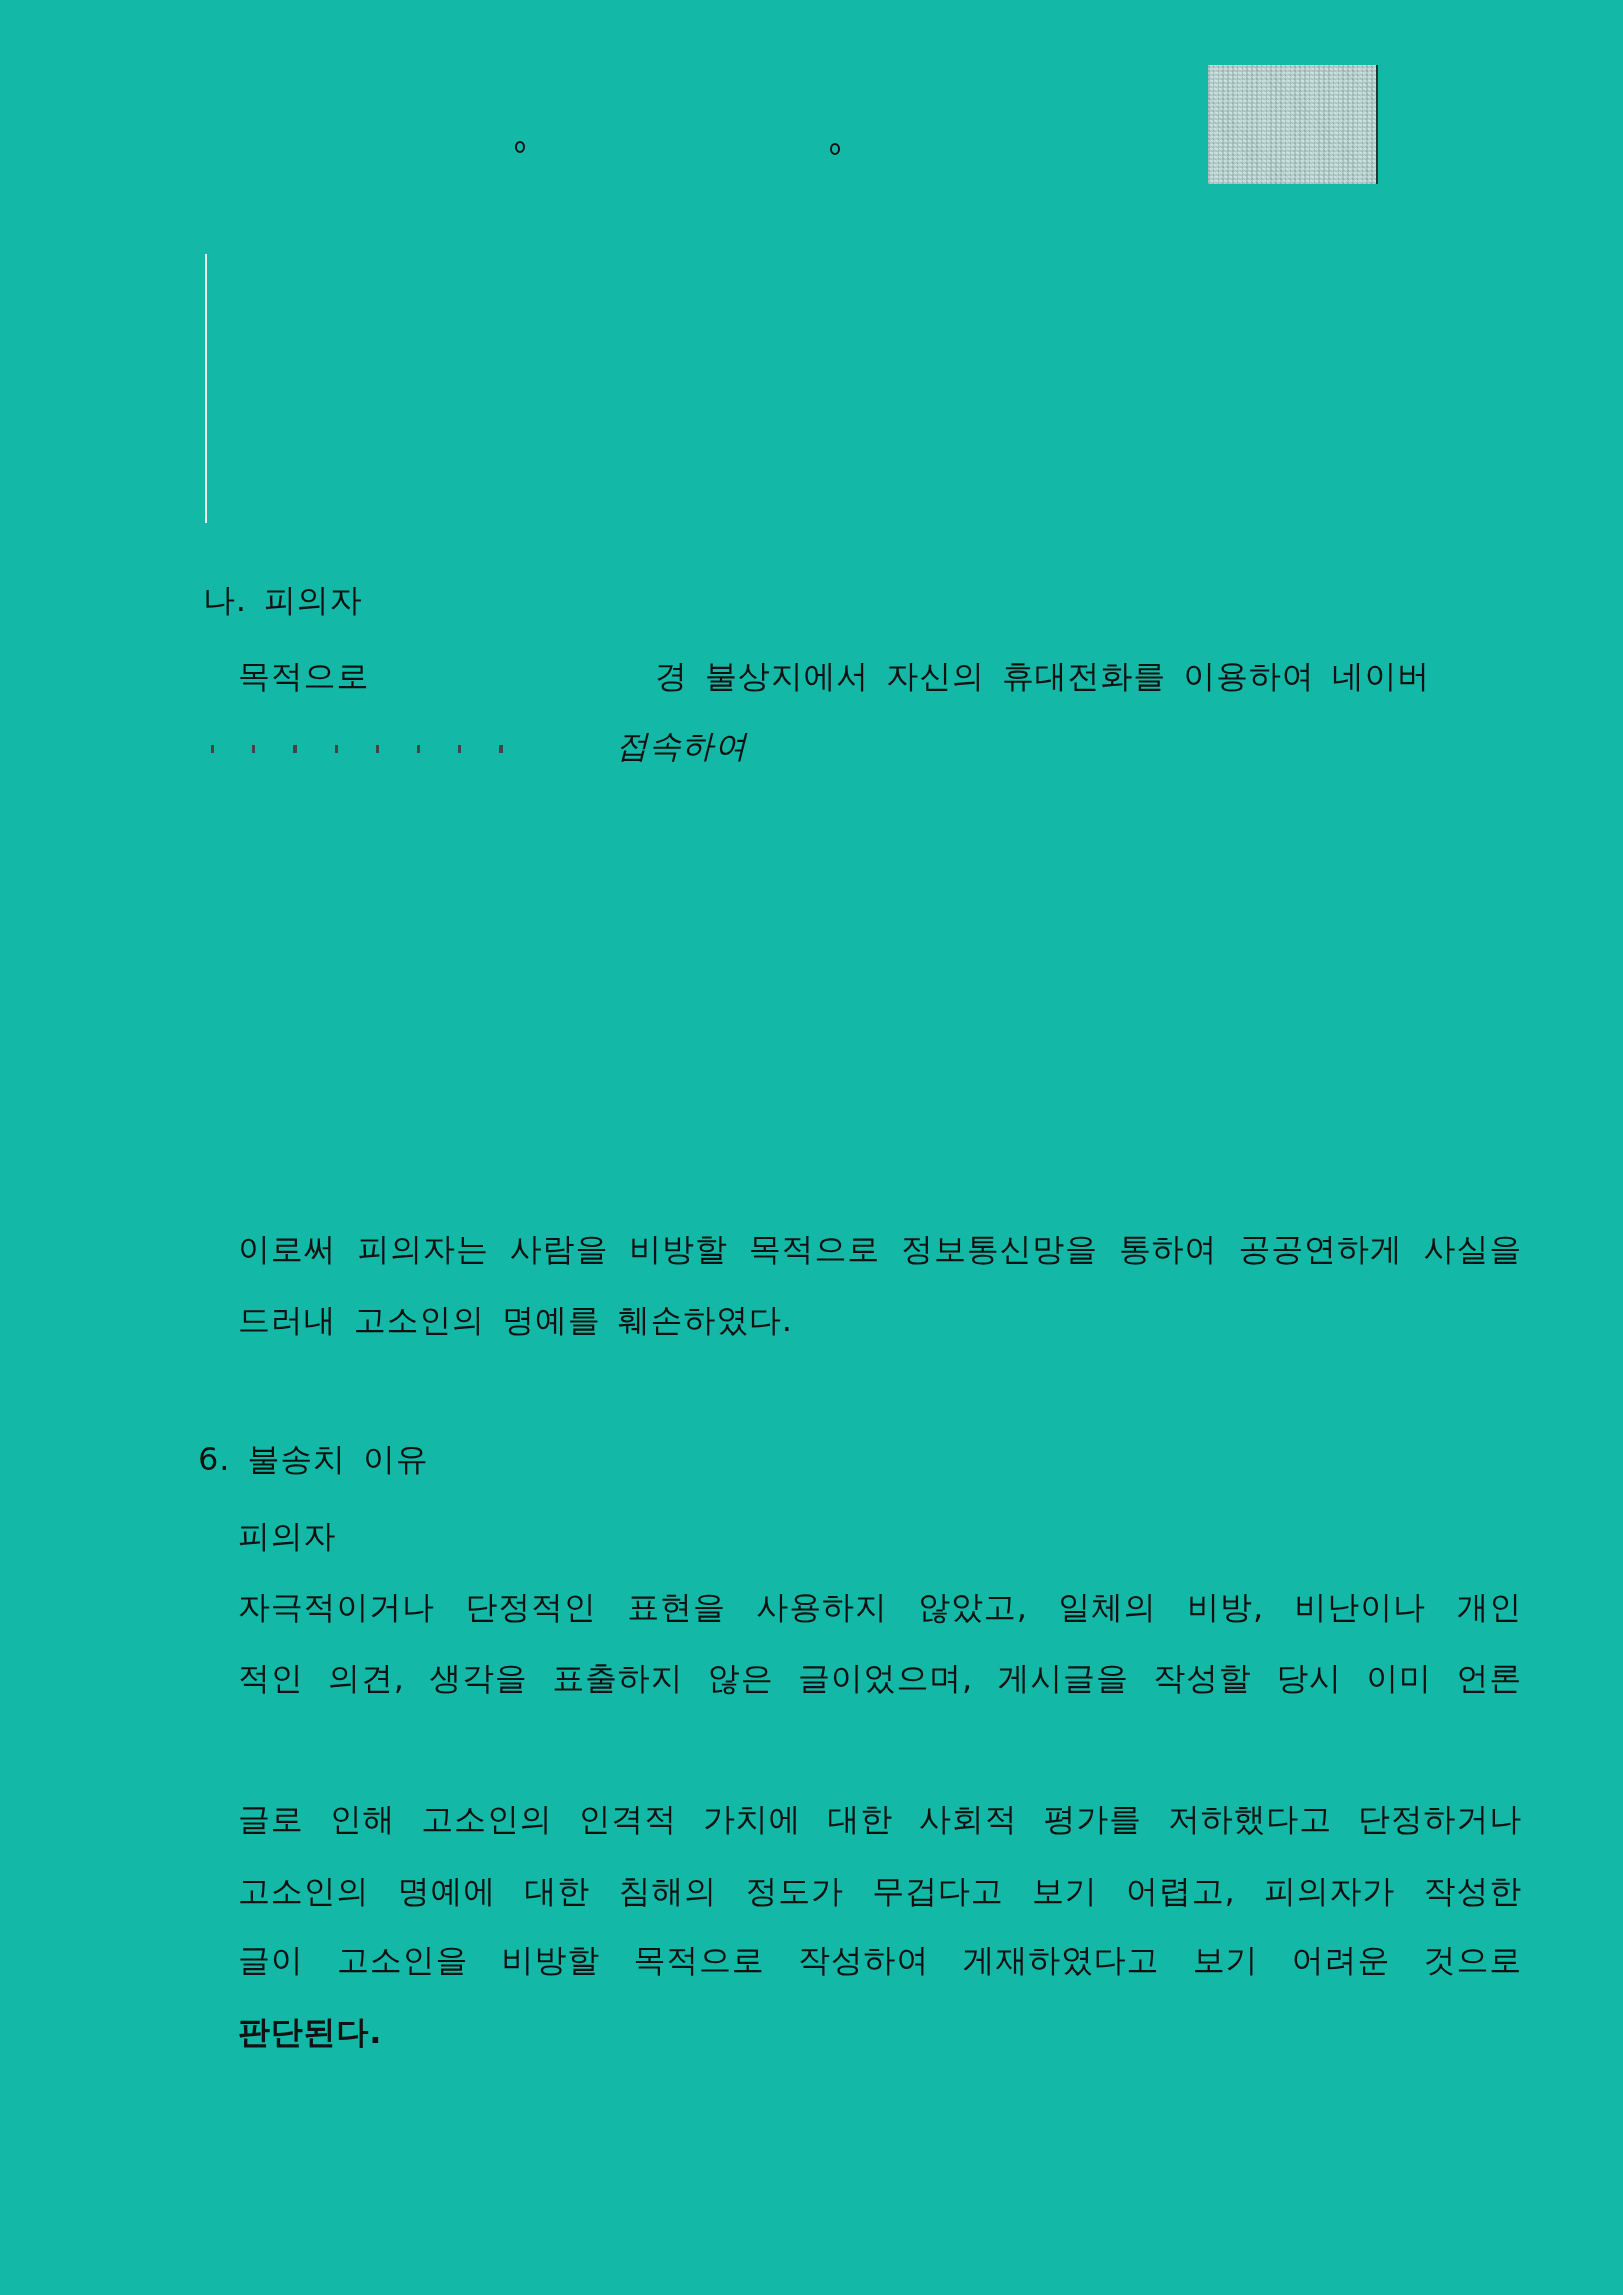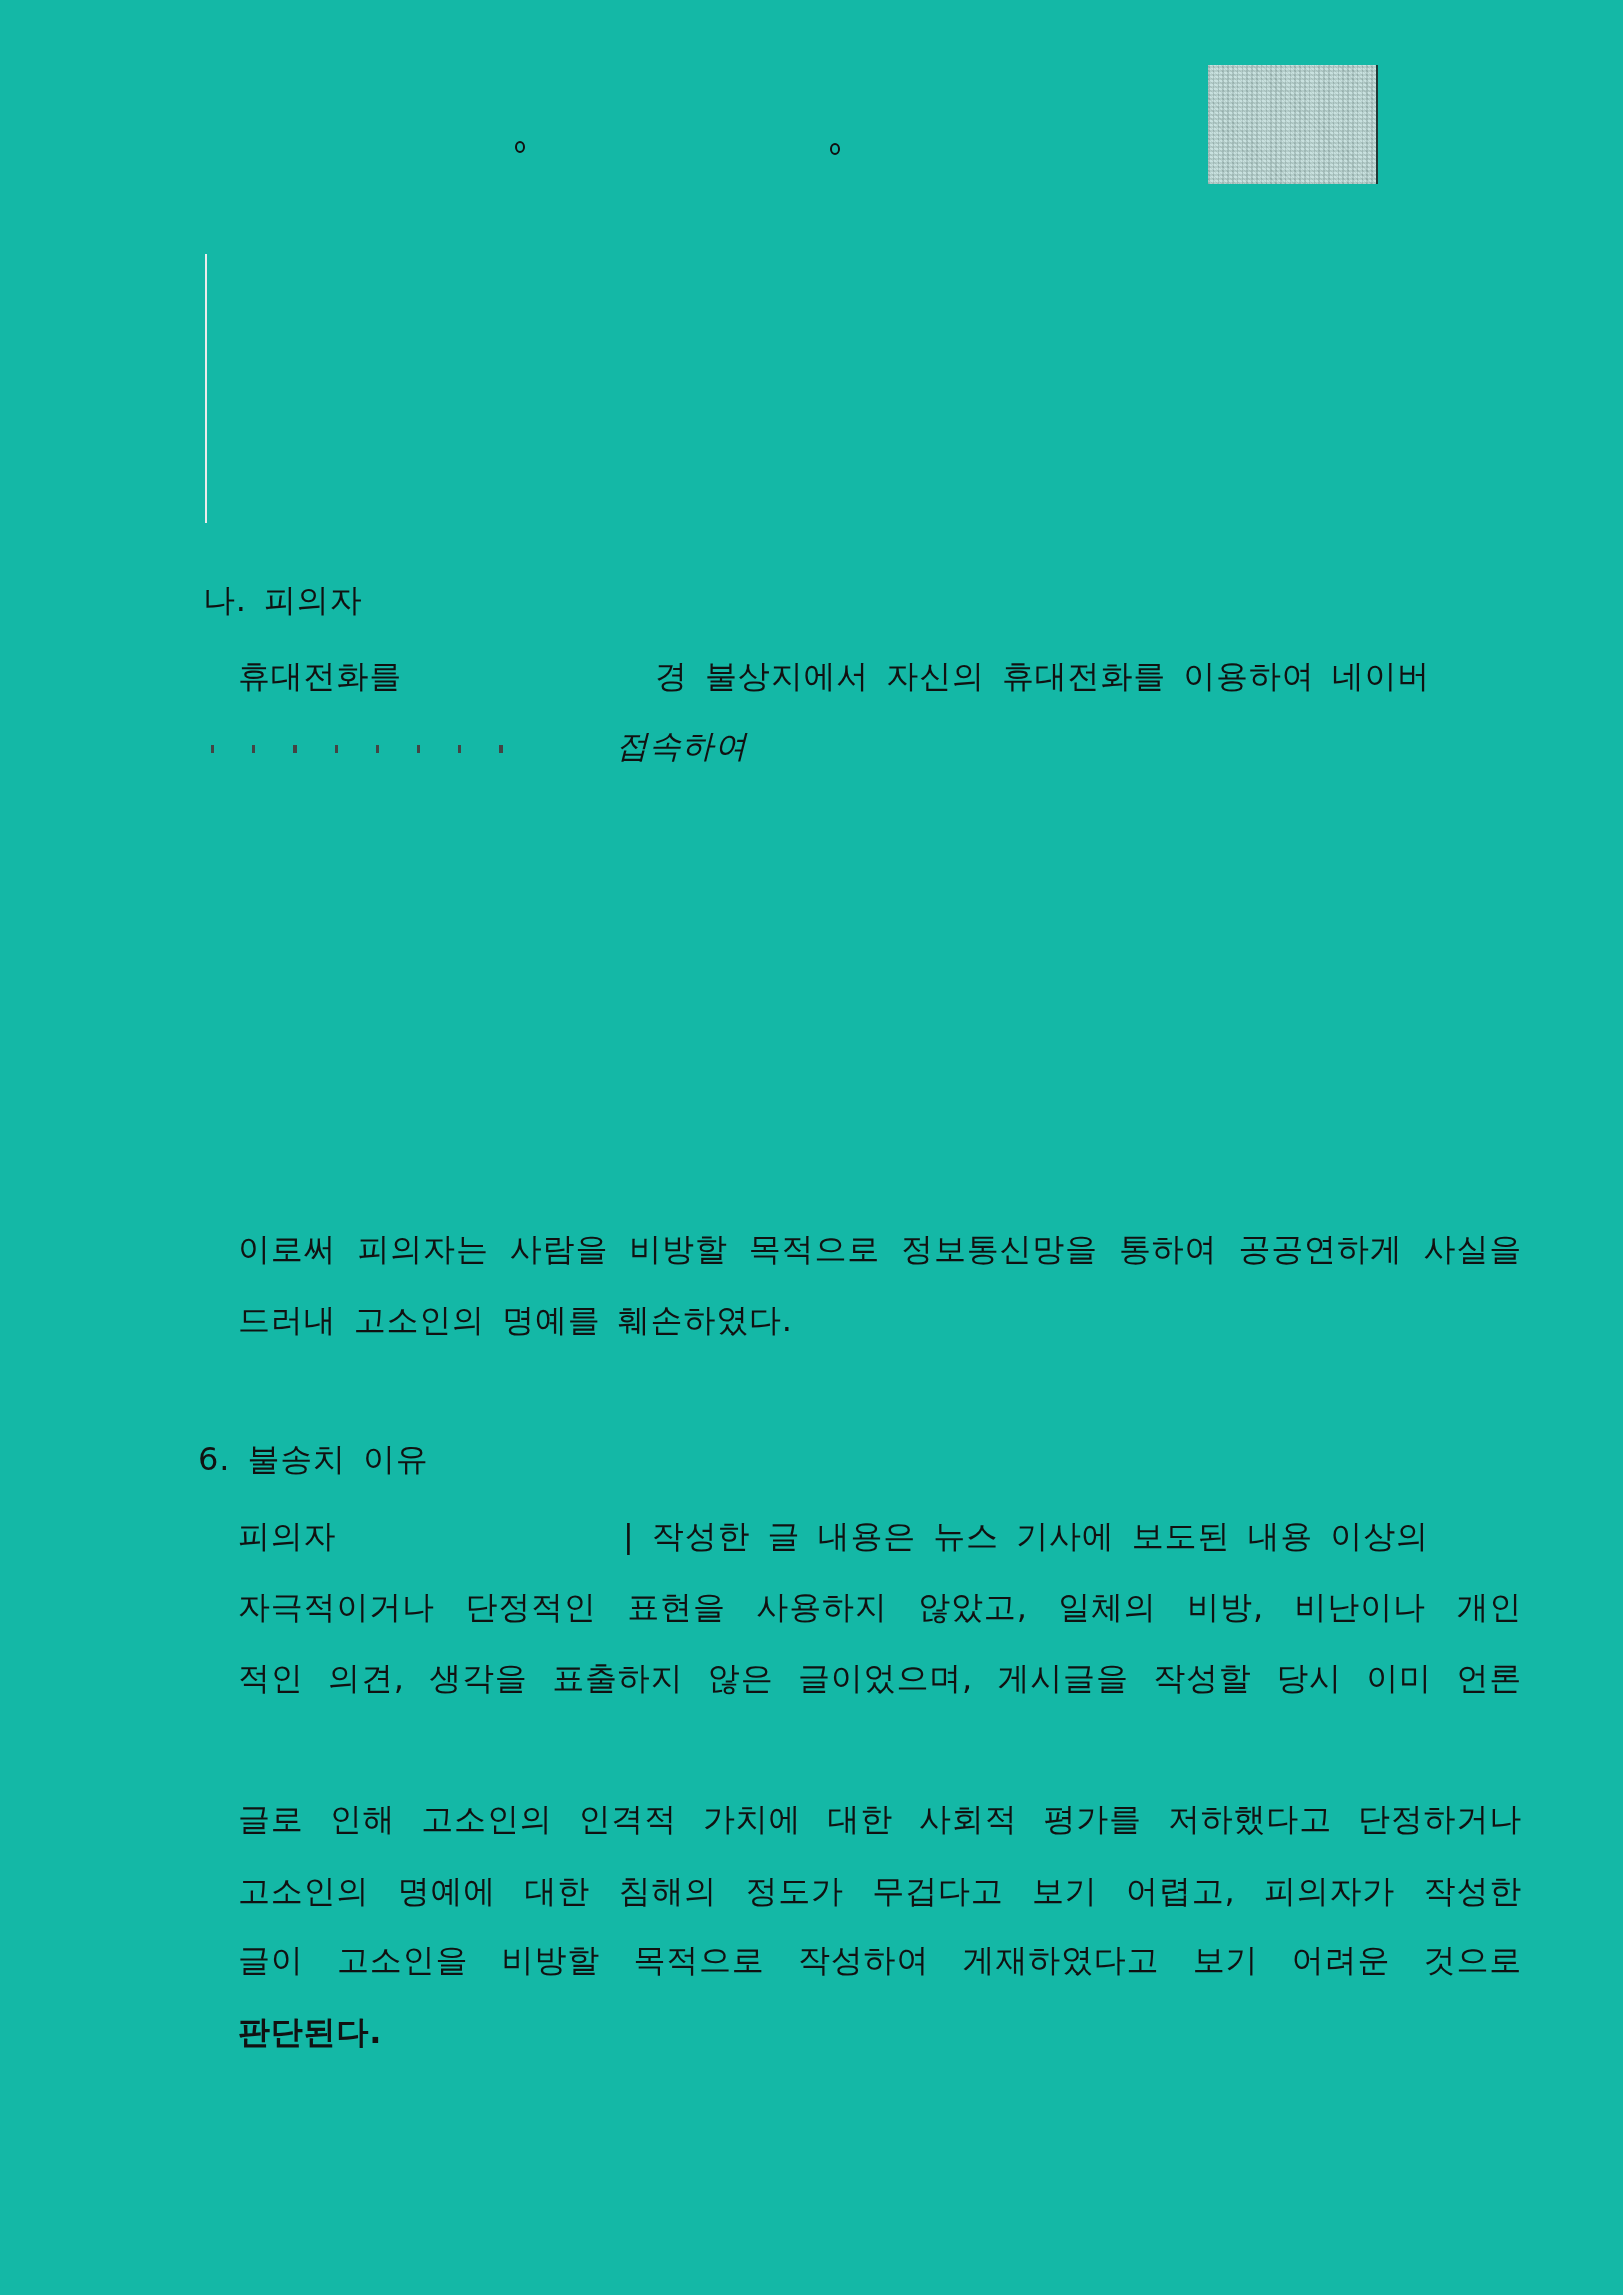--- a/index.html
+++ b/index.html
@@ -84,35 +84,34 @@
 <div class="page">
 
   <div class="circle-mark" style="left:515px; top:141px;"></div>
   <div class="circle-mark" style="left:830px; top:143px;"></div>
   <div class="stamp"></div>
 
   <div class="scan-line" style="left:205px; top:254px; height:269px;"></div>
 
   <div class="text-line heading" style="left:203px; top:580px;">나. 피의자</div>
 
-  <div class="text-line" style="left:238px; top:656px;">휴대전화를</div>
+  <div class="text-line" style="left:238px; top:656px;">목적으로</div>
   <div class="text-line" style="left:655px; top:656px;">경 불상지에서 자신의 휴대전화를 이용하여 네이버</div>
 
   <div class="redacted-fragment" style="left:211px;">
     <span></span><span></span><span></span><span></span><span></span><span></span><span></span><span></span>
   </div>
   <div class="text-line" style="left:616px; top:726px;font-style:italic;">접속하여</div>
 
   <div class="text-line" style="left:238px; top:1300px;">드러내 고소인의 명예를 훼손하였다.</div>
   <div class="text-line justify" style="left:238px; top:1229px;">이로써 피의자는 사람을 비방할 목적으로 정보통신망을 통하여 공공연하게 사실을</div>
 
   <div class="text-line heading" style="left:198px; top:1439px;">6. 불송치 이유</div>
 
   <div class="text-line" style="left:238px; top:1516px;">피의자</div>
-  <div class="text-line" style="left:623px; top:1516px;">| 작성한 글 내용은 뉴스 기사에 보도된 내용 이상의</div>
 
   <div class="text-line justify" style="left:238px; top:1587px;">자극적이거나 단정적인 표현을 사용하지 않았고, 일체의 비방, 비난이나 개인</div>
   <div class="text-line justify" style="left:238px; top:1658px;">적인 의견, 생각을 표출하지 않은 글이었으며, 게시글을 작성할 당시 이미 언론</div>
   <div class="text-line justify" style="left:238px; top:1799px;">글로 인해 고소인의 인격적 가치에 대한 사회적 평가를 저하했다고 단정하거나</div>
   <div class="text-line justify" style="left:238px; top:1871px;">고소인의 명예에 대한 침해의 정도가 무겁다고 보기 어렵고, 피의자가 작성한</div>
   <div class="text-line justify" style="left:238px; top:1940px;">글이 고소인을 비방할 목적으로 작성하여 게재하였다고 보기 어려운 것으로</div>
   <div class="text-line" style="left:238px; top:2012px;font-weight:bold;">판단된다.</div>
 
 </div>
 

